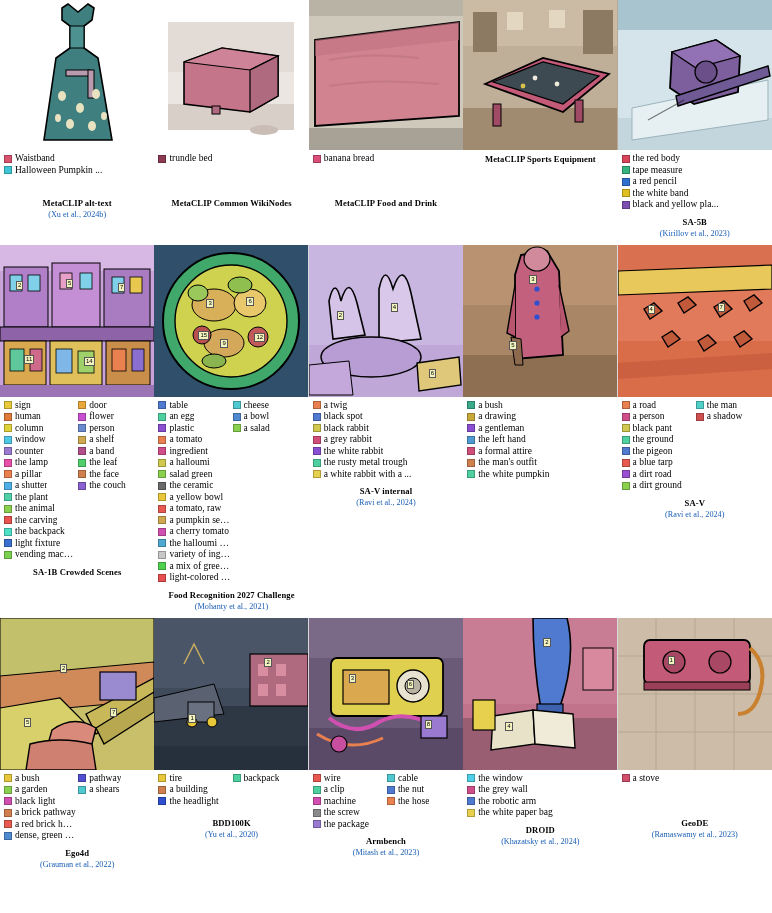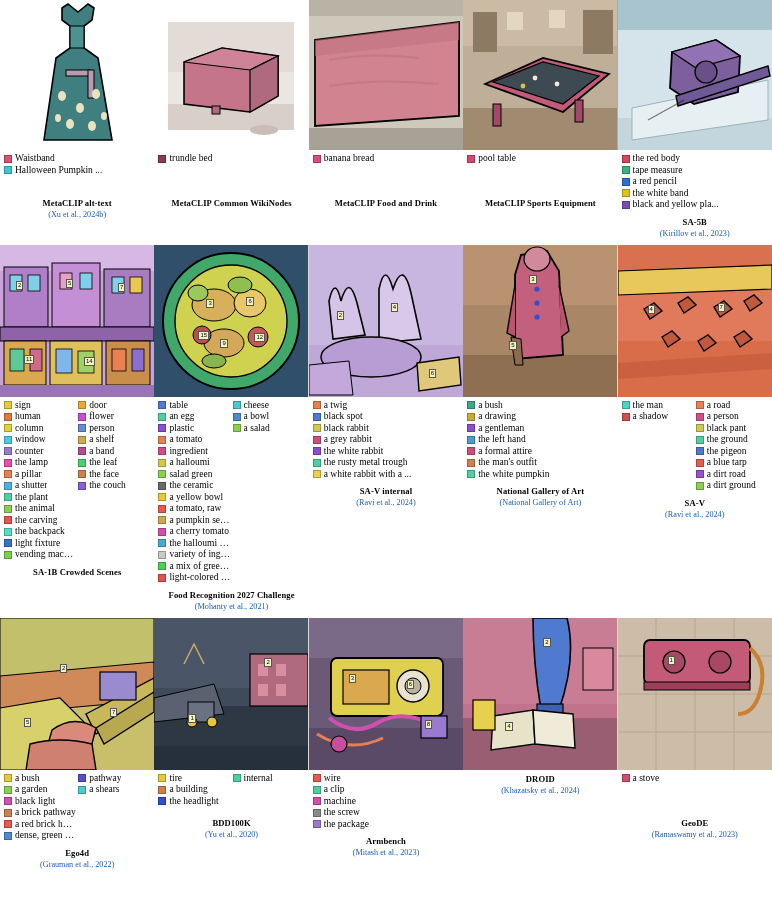--- a/index.html
+++ b/index.html
@@ -210,28 +210,20 @@
           <path d="M44 12 L60 12 L60 30 L44 30 Z" fill="#e8dfc8" opacity="0.8"></path>
           <path d="M86 10 L102 10 L102 28 L86 28 Z" fill="#e8dfc8" opacity="0.8"></path>
           <path d="M22 84 L80 58 L146 74 L100 112 Z" fill="#c25a78" stroke="#000" stroke-width="1.8"></path>
           <path d="M30 82 L80 62 L136 76 L100 104 Z" fill="#3d4a52" stroke="#000" stroke-width="1.2"></path>
           <circle cx="72" cy="78" r="2.4" fill="#efe9dc"></circle>
           <circle cx="94" cy="84" r="2.4" fill="#efe9dc"></circle>
           <circle cx="60" cy="86" r="2.4" fill="#d9c24a"></circle>
           <rect x="30" y="104" width="8" height="22" fill="#a04a66" stroke="#000" stroke-width="1"></rect>
           <rect x="112" y="100" width="8" height="22" fill="#a04a66" stroke="#000" stroke-width="1"></rect>
         </svg>
-      </div>
-      <div class="legend">
-        <div class="legcol">
-          <div class="litem">
-            <span class="sw" style="background:#d9456f"></span>
-            <span class="ltext">pool table</span>
-          </div>
-        </div>
       </div>
       <div class="caption">
         <span class="cap-title">MetaCLIP Sports Equipment</span>
         <span class="cap-cite"></span>
       </div>
     </div>
 
     <div class="cell">
       <div class="img">
         <div class="bg" style="background:#cfe2ea"></div>
@@ -618,24 +610,20 @@
           <div class="litem">
               <span class="sw" style="background:#d0804f"></span>
               <span class="ltext">the man's outfit</span>
             </div>
           <div class="litem">
               <span class="sw" style="background:#4fd0a0"></span>
               <span class="ltext">the white pumpkin</span>
             </div>
         </div>
       </div>
-      <div class="caption">
-        <span class="cap-title">National Gallery of Art</span>
-        <span class="cap-cite">(National Gallery of Art)</span>
-      </div>
     </div>
 
     <div class="cell">
       <div class="img tall">
         <svg viewBox="0 0 154 152" width="154" height="152" style="position:absolute;left:0;top:0">
           <rect x="0" y="0" width="154" height="152" fill="#e07a5a"></rect>
           <rect x="0" y="0" width="154" height="28" fill="#d9704f"></rect>
           <path d="M0 26 L154 20 L154 44 L0 50 Z" fill="#e8c85a" stroke="#000" stroke-width="1.2"></path>
           <rect x="0" y="96" width="154" height="56" fill="#d96d4a"></rect>
           <g stroke="#000" stroke-width="1.4" fill="#c05a3a">
@@ -648,60 +636,60 @@
             <path d="M116 92 l10 -6 l8 8 l-12 8 Z"></path>
           </g>
           <path d="M0 118 L154 108 L154 124 L0 134 Z" fill="#c55c3c" opacity="0.8"></path>
         </svg>
         <span class="num" style="left:30px;top:60px">4</span>
         <span class="num" style="left:100px;top:58px">7</span>
       </div>
       <div class="legend two">
         <div class="legcol">
           <div class="litem">
+              <span class="sw" style="background:#e8804f"></span>
+              <span class="ltext">a road</span>
+            </div>
+          <div class="litem">
+              <span class="sw" style="background:#d04f8a"></span>
+              <span class="ltext">a person</span>
+            </div>
+          <div class="litem">
+              <span class="sw" style="background:#d0c84f"></span>
+              <span class="ltext">black pant</span>
+            </div>
+          <div class="litem">
+              <span class="sw" style="background:#4fd0a0"></span>
+              <span class="ltext">the ground</span>
+            </div>
+          <div class="litem">
+              <span class="sw" style="background:#4f7ad0"></span>
+              <span class="ltext">the pigeon</span>
+            </div>
+          <div class="litem">
+              <span class="sw" style="background:#e85a4f"></span>
+              <span class="ltext">a blue tarp</span>
+            </div>
+          <div class="litem">
+              <span class="sw" style="background:#9a4fd0"></span>
+              <span class="ltext">a dirt road</span>
+            </div>
+          <div class="litem">
+              <span class="sw" style="background:#8ad04f"></span>
+              <span class="ltext">a dirt ground</span>
+            </div>
+        </div>
+        <div class="legcol">
+          <div class="litem">
               <span class="sw" style="background:#4fd0c8"></span>
               <span class="ltext">the man</span>
             </div>
           <div class="litem">
               <span class="sw" style="background:#d04f4f"></span>
               <span class="ltext">a shadow</span>
-            </div>
-        </div>
-        <div class="legcol">
-          <div class="litem">
-              <span class="sw" style="background:#e8804f"></span>
-              <span class="ltext">a road</span>
-            </div>
-          <div class="litem">
-              <span class="sw" style="background:#d04f8a"></span>
-              <span class="ltext">a person</span>
-            </div>
-          <div class="litem">
-              <span class="sw" style="background:#d0c84f"></span>
-              <span class="ltext">black pant</span>
-            </div>
-          <div class="litem">
-              <span class="sw" style="background:#4fd0a0"></span>
-              <span class="ltext">the ground</span>
-            </div>
-          <div class="litem">
-              <span class="sw" style="background:#4f7ad0"></span>
-              <span class="ltext">the pigeon</span>
-            </div>
-          <div class="litem">
-              <span class="sw" style="background:#e85a4f"></span>
-              <span class="ltext">a blue tarp</span>
-            </div>
-          <div class="litem">
-              <span class="sw" style="background:#9a4fd0"></span>
-              <span class="ltext">a dirt road</span>
-            </div>
-          <div class="litem">
-              <span class="sw" style="background:#8ad04f"></span>
-              <span class="ltext">a dirt ground</span>
             </div>
         </div>
       </div>
       <div class="caption">
         <span class="cap-title">SA-V</span>
         <span class="cap-cite">(Ravi et al., 2024)</span>
       </div>
     </div>
   </div>
 
@@ -800,21 +788,21 @@
               <span class="ltext">a building</span>
             </div>
           <div class="litem">
               <span class="sw" style="background:#2f4fd0"></span>
               <span class="ltext">the headlight</span>
             </div>
         </div>
         <div class="legcol">
           <div class="litem">
               <span class="sw" style="background:#4fd0a0"></span>
-              <span class="ltext">internal</span>
+              <span class="ltext">backpack</span>
             </div>
         </div>
       </div>
       <div class="caption">
         <span class="cap-title">BDD100K</span>
         <span class="cap-cite">(Yu et al., 2020)</span>
       </div>
     </div>
 
     <div class="cell">
@@ -852,20 +840,34 @@
             </div>
           <div class="litem">
               <span class="sw" style="background:#8a8a8a"></span>
               <span class="ltext">the screw</span>
             </div>
           <div class="litem">
               <span class="sw" style="background:#9a7ad0"></span>
               <span class="ltext">the package</span>
             </div>
         </div>
+        <div class="legcol">
+          <div class="litem">
+              <span class="sw" style="background:#4fc8d0"></span>
+              <span class="ltext">cable</span>
+            </div>
+          <div class="litem">
+              <span class="sw" style="background:#4f7ad0"></span>
+              <span class="ltext">the nut</span>
+            </div>
+          <div class="litem">
+              <span class="sw" style="background:#e8804f"></span>
+              <span class="ltext">the hose</span>
+            </div>
+        </div>
       </div>
       <div class="caption">
         <span class="cap-title">Armbench</span>
         <span class="cap-cite">(Mitash et al., 2023)</span>
       </div>
     </div>
 
     <div class="cell">
       <div class="img tall">
         <svg viewBox="0 0 154 152" width="154" height="152" style="position:absolute;left:0;top:0">
@@ -875,20 +877,40 @@
           <path d="M70 0 L104 0 Q114 40 96 92 L78 92 Q70 44 70 0 Z" fill="#4f7ad0" stroke="#000" stroke-width="1.6"></path>
           <rect x="74" y="86" width="26" height="18" fill="#3f62b0" stroke="#000" stroke-width="1.2"></rect>
           <path d="M30 98 L70 92 L72 126 L28 132 Z" fill="#e8e2c8" stroke="#000" stroke-width="1.4"></path>
           <path d="M70 92 L110 96 L112 130 L72 126 Z" fill="#f0ead8" stroke="#000" stroke-width="1.4"></path>
           <rect x="10" y="82" width="22" height="30" fill="#e8d04f" stroke="#000" stroke-width="1.2"></rect>
           <rect x="120" y="30" width="30" height="42" fill="#d9899e" stroke="#000" stroke-width="1"></rect>
         </svg>
         <span class="num" style="left:80px;top:20px">2</span>
         <span class="num" style="left:42px;top:104px">4</span>
       </div>
+      <div class="legend">
+        <div class="legcol">
+          <div class="litem">
+              <span class="sw" style="background:#4fd0e8"></span>
+              <span class="ltext">the window</span>
+            </div>
+          <div class="litem">
+              <span class="sw" style="background:#d04f8a"></span>
+              <span class="ltext">the grey wall</span>
+            </div>
+          <div class="litem">
+              <span class="sw" style="background:#4f7ad0"></span>
+              <span class="ltext">the robotic arm</span>
+            </div>
+          <div class="litem">
+              <span class="sw" style="background:#e8d04f"></span>
+              <span class="ltext">the white paper bag</span>
+            </div>
+        </div>
+      </div>
       <div class="caption">
         <span class="cap-title">DROID</span>
         <span class="cap-cite">(Khazatsky et al., 2024)</span>
       </div>
     </div>
 
     <div class="cell">
       <div class="img tall">
         <svg viewBox="0 0 154 152" width="154" height="152" style="position:absolute;left:0;top:0">
           <rect x="0" y="0" width="154" height="152" fill="#cdbca8"></rect>

